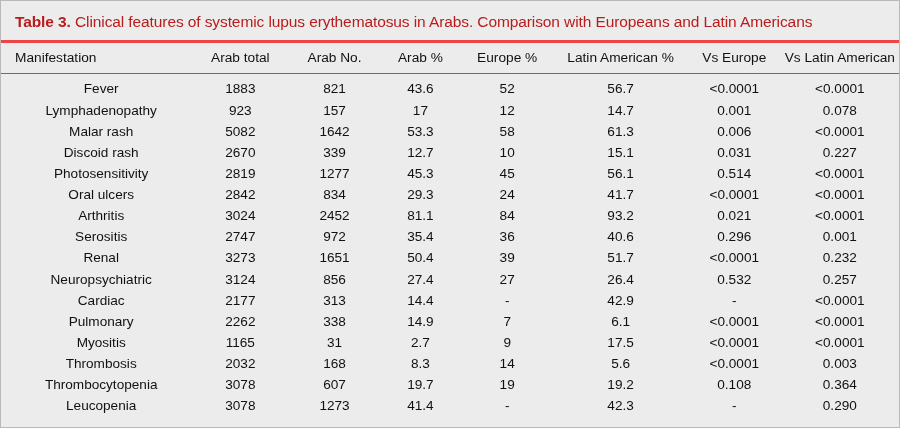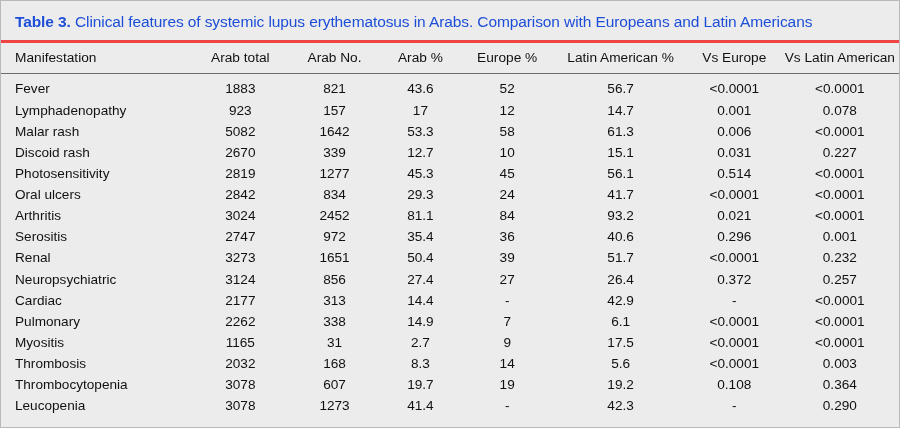--- a/index.html
+++ b/index.html
@@ -15,21 +15,21 @@
     height: 428px;
     box-sizing: border-box;
     background: #ececec;
     border: 1px solid #b9b9b9;
     padding: 0;
     position: relative;
     overflow: hidden;
   }
   .caption {
     font-size: 15.5px;
-    color: #1d4ed8;
+    color: #b91c1c;
     padding: 11px 14px 9px 14px;
     line-height: 1.25;
     letter-spacing: -0.1px;
   }
   .caption .cap-label {
     font-weight: bold;
   }
   table.main {
     width: 100%;
     border-collapse: collapse;
@@ -50,21 +50,21 @@
     text-align: left;
     padding-left: 14px;
   }
   table.main tbody td {
     padding: 2.0px 4px;
     text-align: center;
     white-space: nowrap;
     line-height: 1.26;
   }
   table.main tbody td.first {
-    text-align: left;
+    text-align: center;
     padding-left: 14px;
   }
   table.main tbody tr:first-child td {
     padding-top: 6px;
   }
   table.main tbody tr:last-child td {
     padding-bottom: 6px;
   }
   
   col.c0 { width: 200px; }
@@ -199,21 +199,21 @@
           <td>&lt;0.0001</td>
           <td>0.232</td>
         </tr>
         <tr>
           <td class="first">Neuropsychiatric</td>
           <td>3124</td>
           <td>856</td>
           <td>27.4</td>
           <td>27</td>
           <td>26.4</td>
-          <td>0.372</td>
+          <td>0.532</td>
           <td>0.257</td>
         </tr>
         <tr>
           <td class="first">Cardiac</td>
           <td>2177</td>
           <td>313</td>
           <td>14.4</td>
           <td>-</td>
           <td>42.9</td>
           <td>-</td>

